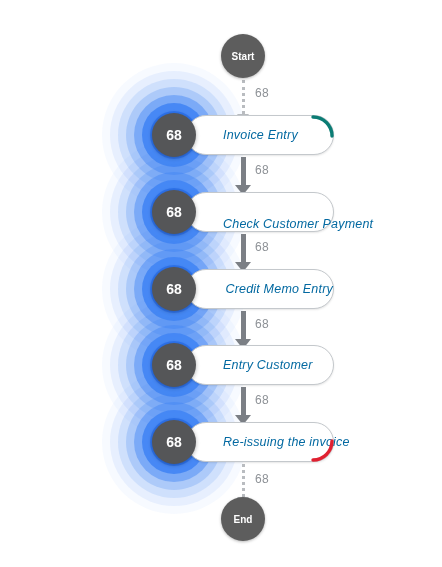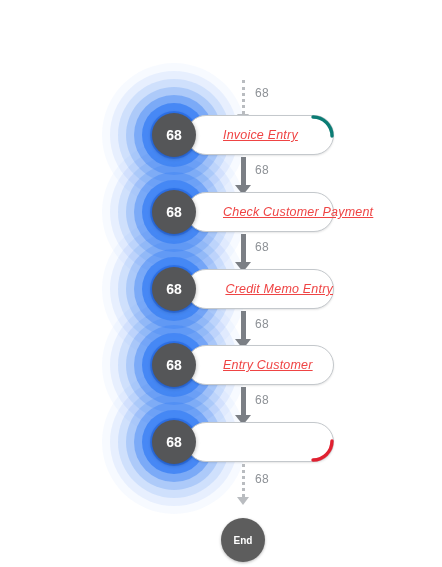--- a/index.html
+++ b/index.html
@@ -50,22 +50,22 @@
   
   .node{position:absolute;z-index:5;height:40px;display:flex;align-items:center;}
   .pill{
     position:absolute;left:34px;top:0;height:40px;
     box-sizing:border-box;
     background:#fff;border:1px solid #c4c8cc;border-radius:20px;
     display:flex;align-items:center;
     box-shadow:0 1px 2px rgba(0,0,0,.10);
   }
   .pill-label{
-    font-style:italic;font-size:12.5px;color:#ef4444;
-    padding-left:36px;white-space:nowrap;letter-spacing:.2px;text-decoration:underline;
+    font-style:italic;font-size:12.5px;color:#0369a1;
+    padding-left:36px;white-space:nowrap;letter-spacing:.2px;
   }
   .badge{
     position:absolute;left:0;top:-2px;
     width:44px;height:44px;border-radius:50%;
     background:#555658;color:#fff;
     font-size:14px;font-weight:bold;
     display:flex;align-items:center;justify-content:center;
     box-shadow:0 1px 4px rgba(0,0,0,.30);
     z-index:2;
   }
@@ -109,20 +109,23 @@
       <div class="halo" style="left: 174px; top: 365px; width: 48px; height: 48px; background: rgb(47, 117, 240);"></div>
       <div class="halo" style="left: 174px; top: 442px; width: 144px; height: 144px; background: rgba(66, 133, 244, 0.043);"></div>
       <div class="halo" style="left: 174px; top: 442px; width: 128px; height: 128px; background: rgba(66, 133, 244, 0.086);"></div>
       <div class="halo" style="left: 174px; top: 442px; width: 112px; height: 112px; background: rgba(66, 133, 244, 0.14);"></div>
       <div class="halo" style="left: 174px; top: 442px; width: 96px; height: 96px; background: rgba(66, 133, 244, 0.24);"></div>
       <div class="halo" style="left: 174px; top: 442px; width: 80px; height: 80px; background: rgba(66, 133, 244, 0.46);"></div>
       <div class="halo" style="left: 174px; top: 442px; width: 64px; height: 64px; background: rgba(66, 133, 244, 0.92);"></div>
       <div class="halo" style="left: 174px; top: 442px; width: 48px; height: 48px; background: rgb(47, 117, 240);"></div>
     </div>
 
+  <div class="terminal" style="left:243px;top:56px;">
+    <span>Start</span>
+  </div>
 
   <div class="conn dotted" style="left:243px;top:80px;">
     <div class="stem" style="height:34px;"></div>
     <div class="head"></div>
   </div>
   <div class="edge-label" style="left:255px;top:86px;">68</div>
 
   <div class="node" style="left:152px;top:115px;width:182px;">
     <div class="pill" style="width:148px;">
       <span class="pill-label">Invoice Entry</span>
@@ -135,21 +138,21 @@
     </div>
   </div>
 
   <div class="conn" style="left:243px;top:157px;">
     <div class="stem" style="height:28px;"></div>
     <div class="head"></div>
   </div>
   <div class="edge-label" style="left:255px;top:163px;">68</div>
 
   <div class="node" style="left:152px;top:192px;width:182px;">
-    <div class="pill" style="width:148px;">
+    <div class="pill" style="width:148px;align-items:flex-end;">
       <span class="pill-label">Check Customer Payment</span>
     </div>
     <div class="badge">
       <span>68</span>
     </div>
   </div>
 
   <div class="conn" style="left:243px;top:234px;">
     <div class="stem" style="height:28px;"></div>
     <div class="head"></div>
@@ -181,32 +184,33 @@
   </div>
 
   <div class="conn" style="left:243px;top:387px;">
     <div class="stem" style="height:28px;"></div>
     <div class="head"></div>
   </div>
   <div class="edge-label" style="left:255px;top:393px;">68</div>
 
   <div class="node" style="left:152px;top:422px;width:182px;">
     <div class="pill" style="width:148px;">
+      <span class="pill-label">Re-issuing the invoice</span>
       <svg class="arc bottom" viewBox="0 0 42 42">
         <path d="M40 21 A19 19 0 0 1 21 40" fill="none" stroke="#e02030" stroke-width="3.4" stroke-linecap="round"></path>
       </svg>
     </div>
     <div class="badge">
       <span>68</span>
     </div>
   </div>
 
   <div class="conn dotted" style="left:243px;top:464px;">
     <div class="stem" style="height:33px;"></div>
     <div class="head"></div>
   </div>
   <div class="edge-label" style="left:255px;top:472px;">68</div>
 
-  <div class="terminal" style="left:243px;top:540px;">
+  <div class="terminal" style="left:243px;top:519px;">
     <span>End</span>
   </div>
 
 </div>
 
 </body></html>

